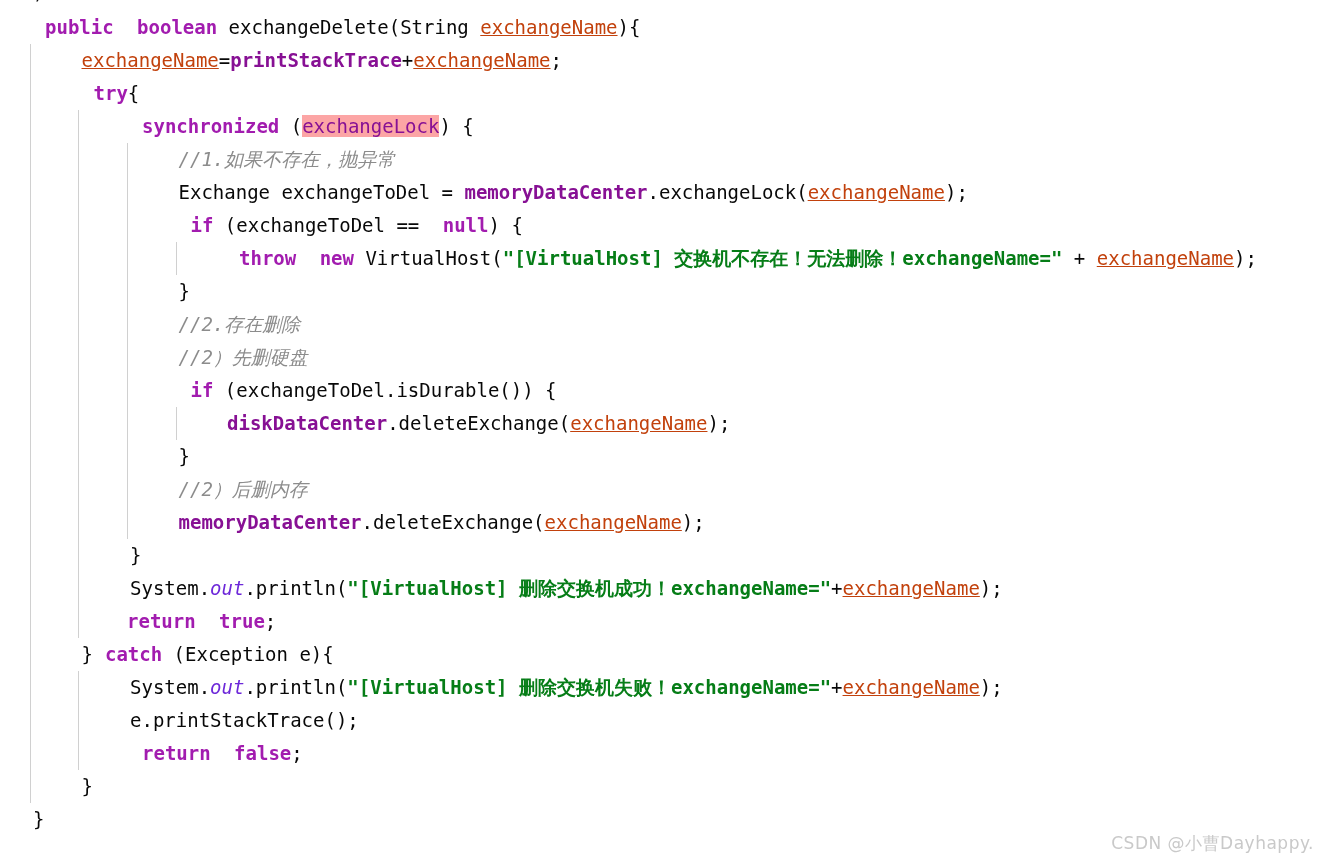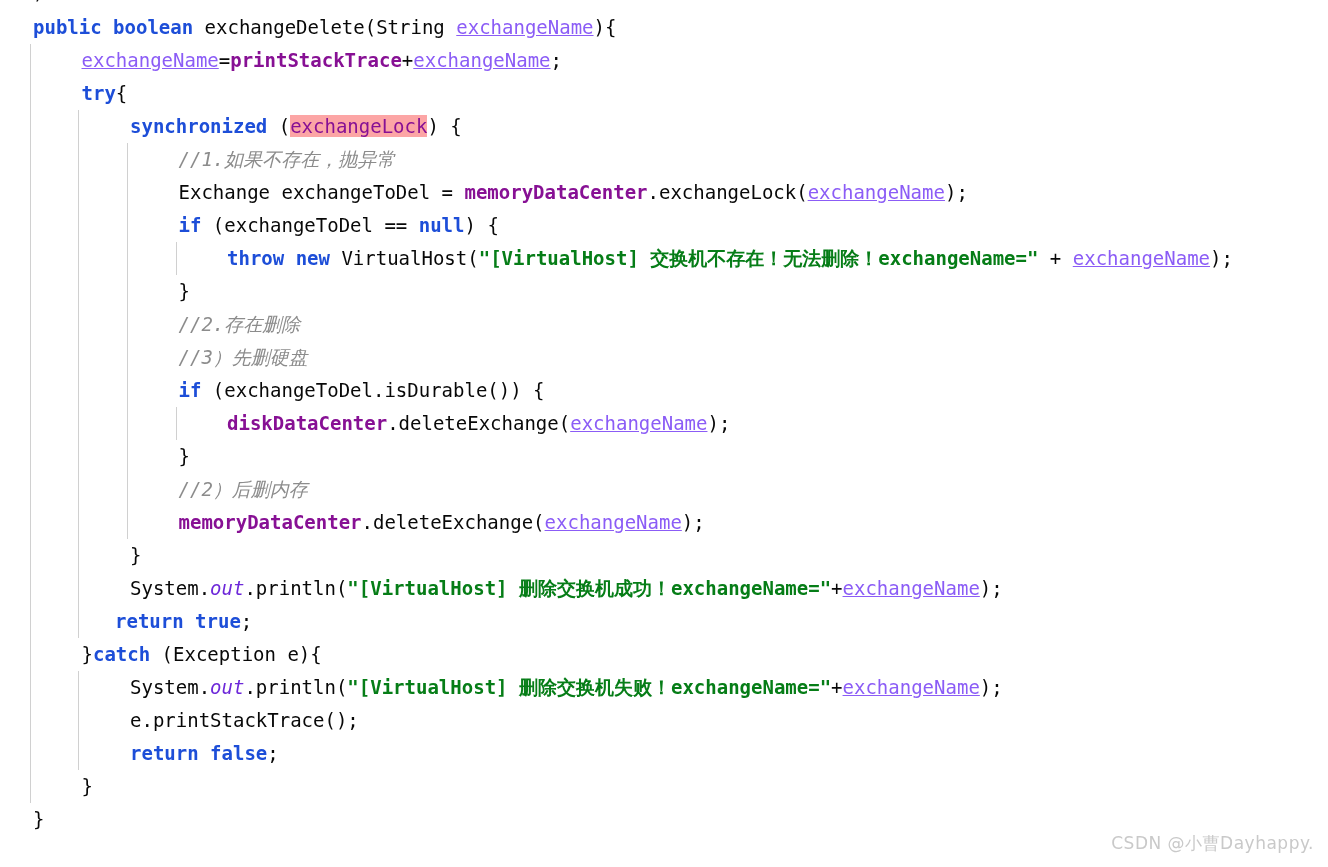--- a/index.html
+++ b/index.html
@@ -42,26 +42,26 @@
     height: 33.3px;
     line-height: 33.3px;
     white-space: pre;
     font-size: 19px;
     font-family: "DejaVu Sans Mono", "Liberation Mono", monospace;
     color: #080808;
     letter-spacing: 0px;
   }
 
   
-  .kw      { color: #1d4ed8; font-weight: bold; }
+  .kw      { color: #a21caf; font-weight: bold; margin-left: 12px; }
   .str     { color: #067d17; font-weight: bold; }
   .cmt     { color: #8c8c8c; font-style: italic; }
   .fld     { color: #871094; font-weight: bold; }
   .stfld   { color: #6d28d9; font-style: italic; }
-  .param   { color: #8b5cf6; text-decoration: underline; }
+  .param   { color: #c2410c; text-decoration: underline; }
   .plain   { color: #080808; }
   .hl      { background: #fca5a5; color: #871094; font-weight: normal; }
 
   
   #watermark {
     position: absolute;
     right: 14px;
     bottom: 12px;
     font-family: "DejaVu Sans", "Liberation Sans", sans-serif;
     font-size: 17px;
@@ -102,21 +102,21 @@
       <div class="line" style="top: 11px; left: 33px;"><span class="kw">public </span><span class="kw">boolean </span><span class="plain">exchangeDelete(String </span><span class="param">exchangeName</span><span class="plain">){</span></div>
       <div class="line" style="top: 44px; left: 81.5px;"><span class="param">exchangeName</span><span class="plain">=</span><span class="fld">printStackTrace</span><span class="plain">+</span><span class="param">exchangeName</span><span class="plain">;</span></div>
       <div class="line" style="top: 77px; left: 81.5px;"><span class="kw">try</span><span class="plain">{</span></div>
       <div class="line" style="top: 110px; left: 130px;"><span class="kw">synchronized </span><span class="plain">(</span><span class="hl">exchangeLock</span><span class="plain">) {</span></div>
       <div class="line" style="top: 143px; left: 178.5px;"><span class="cmt">//1.如果不存在，抛异常</span></div>
       <div class="line" style="top: 176px; left: 178.5px;"><span class="plain">Exchange exchangeToDel = </span><span class="fld">memoryDataCenter</span><span class="plain">.exchangeLock(</span><span class="param">exchangeName</span><span class="plain">);</span></div>
       <div class="line" style="top: 209px; left: 178.5px;"><span class="kw">if </span><span class="plain">(exchangeToDel == </span><span class="kw">null</span><span class="plain">) {</span></div>
       <div class="line" style="top: 242px; left: 227px;"><span class="kw">throw </span><span class="kw">new </span><span class="plain">VirtualHost(</span><span class="str">"[VirtualHost] 交换机不存在！无法删除！exchangeName="</span><span class="plain"> + </span><span class="param">exchangeName</span><span class="plain">);</span></div>
       <div class="line" style="top: 275px; left: 178.5px;"><span class="plain">}</span></div>
       <div class="line" style="top: 308px; left: 178.5px;"><span class="cmt">//2.存在删除</span></div>
-      <div class="line" style="top: 341px; left: 178.5px;"><span class="cmt">//3）先删硬盘</span></div>
+      <div class="line" style="top: 341px; left: 178.5px;"><span class="cmt">//2）先删硬盘</span></div>
       <div class="line" style="top: 374px; left: 178.5px;"><span class="kw">if </span><span class="plain">(exchangeToDel.isDurable()) {</span></div>
       <div class="line" style="top: 407px; left: 227px;"><span class="fld">diskDataCenter</span><span class="plain">.deleteExchange(</span><span class="param">exchangeName</span><span class="plain">);</span></div>
       <div class="line" style="top: 440px; left: 178.5px;"><span class="plain">}</span></div>
       <div class="line" style="top: 473px; left: 178.5px;"><span class="cmt">//2）后删内存</span></div>
       <div class="line" style="top: 506px; left: 178.5px;"><span class="fld">memoryDataCenter</span><span class="plain">.deleteExchange(</span><span class="param">exchangeName</span><span class="plain">);</span></div>
       <div class="line" style="top: 539px; left: 130px;"><span class="plain">}</span></div>
       <div class="line" style="top: 572px; left: 130px;"><span class="plain">System.</span><span class="stfld">out</span><span class="plain">.println(</span><span class="str">"[VirtualHost] 删除交换机成功！exchangeName="</span><span class="plain">+</span><span class="param">exchangeName</span><span class="plain">);</span></div>
       <div class="line" style="top: 605px; left: 115px;"><span class="kw">return </span><span class="kw">true</span><span class="plain">;</span></div>
       <div class="line" style="top: 638px; left: 81.5px;"><span class="plain">}</span><span class="kw">catch </span><span class="plain">(Exception e){</span></div>
       <div class="line" style="top: 671px; left: 130px;"><span class="plain">System.</span><span class="stfld">out</span><span class="plain">.println(</span><span class="str">"[VirtualHost] 删除交换机失败！exchangeName="</span><span class="plain">+</span><span class="param">exchangeName</span><span class="plain">);</span></div>

